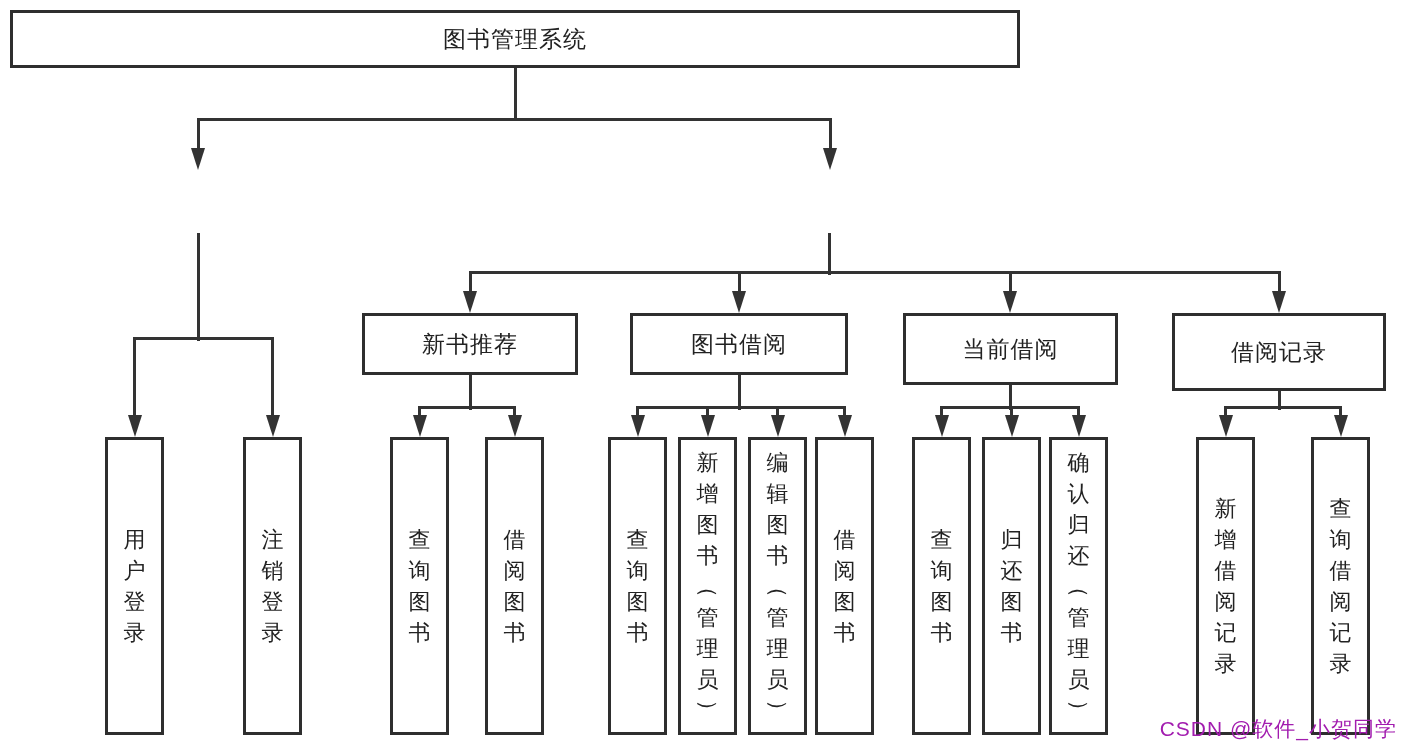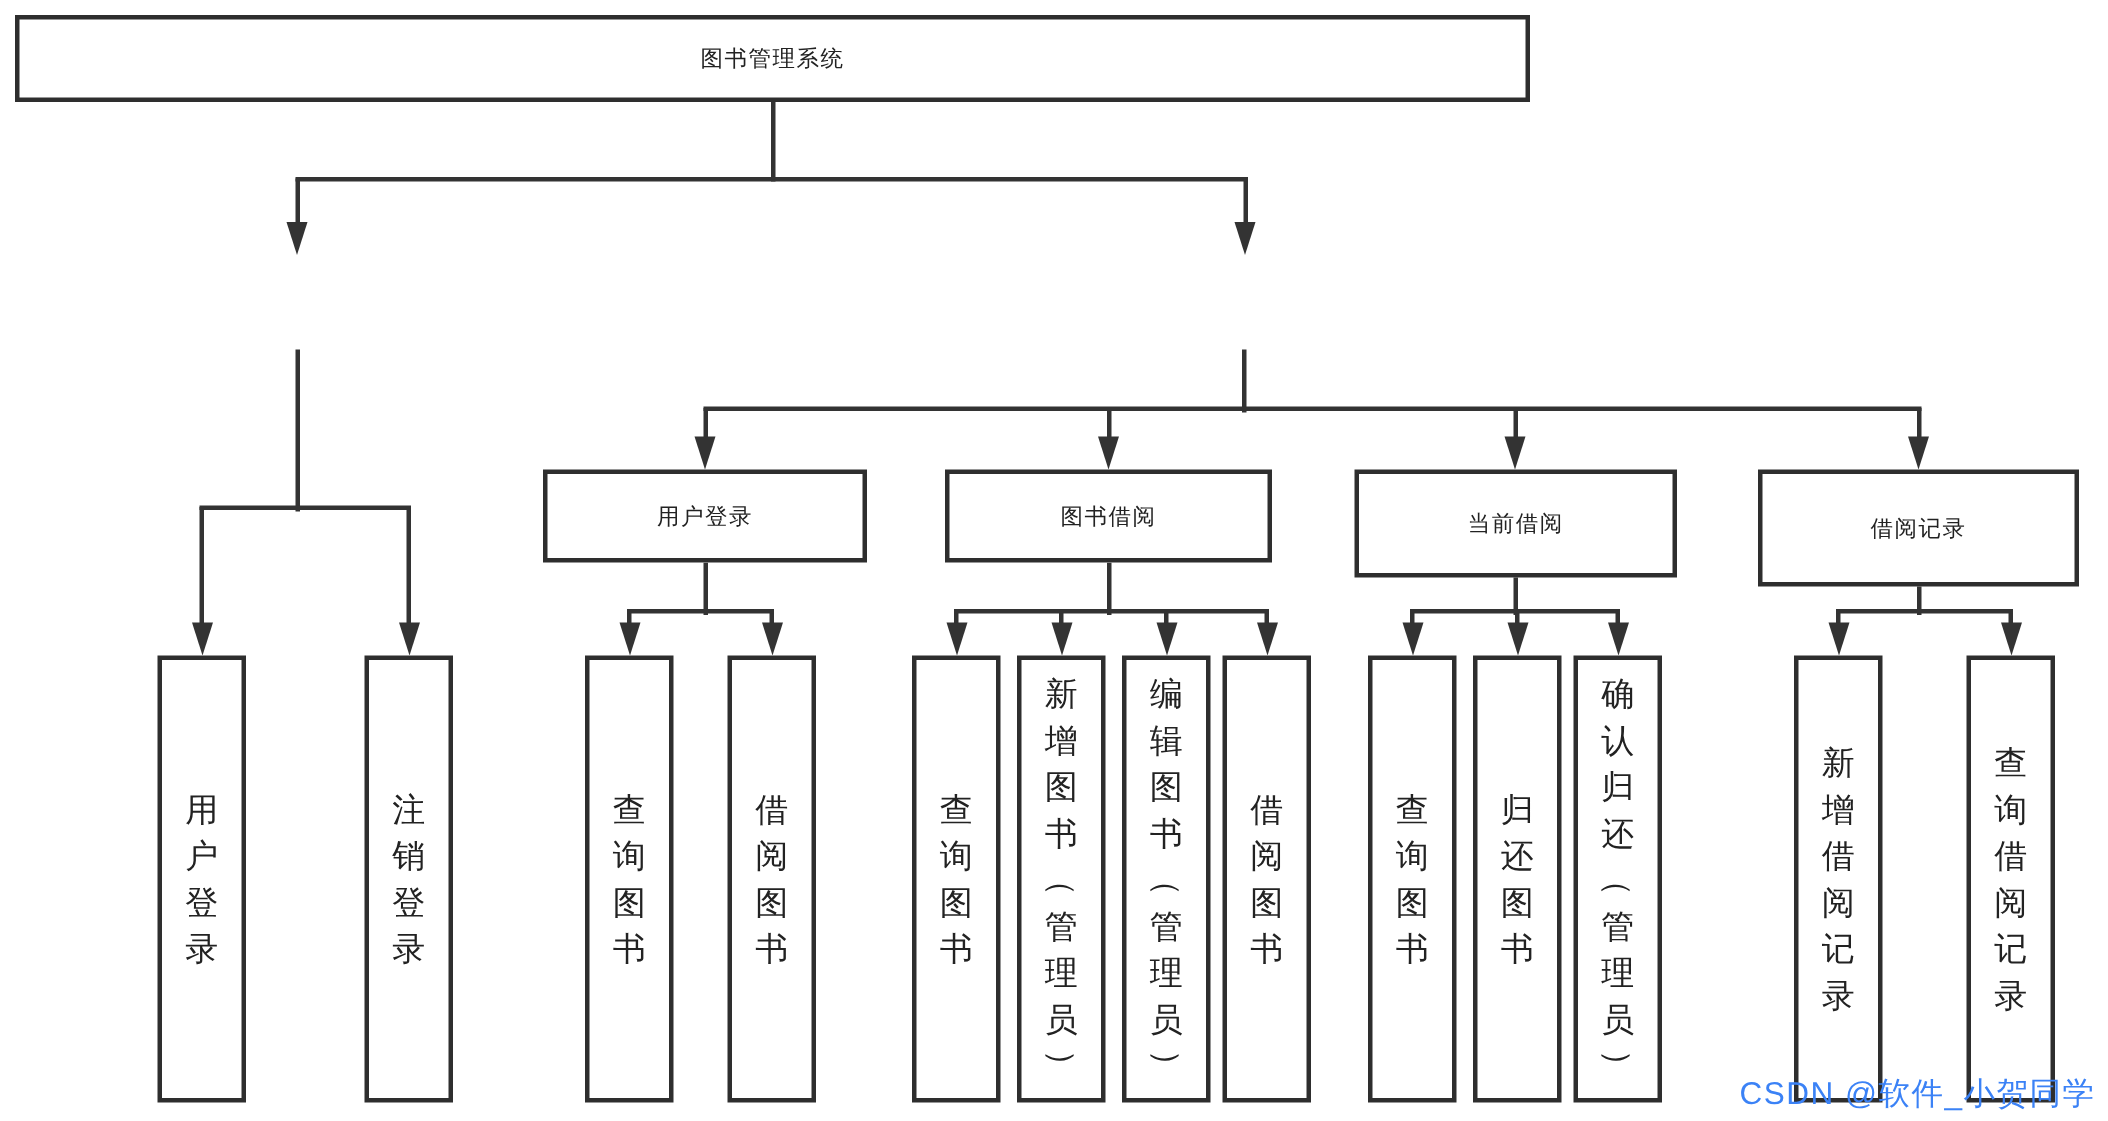--- a/index.html
+++ b/index.html
@@ -3,39 +3,39 @@
 <meta charset="utf-8">
 <style>
   html,body{margin:0;padding:0;background:#ffffff;}
   #canvas{
     position:relative;width:1405px;height:747px;background:#ffffff;overflow:hidden;
     font-family:"Liberation Sans",sans-serif;
   }
   .hbox{
     position:absolute;box-sizing:border-box;background:#ffffff;
     border:3px solid #2e2e2e;display:flex;align-items:center;justify-content:center;
-    font-size:15px;color:#222222;letter-spacing:1px;z-index:2;
+    font-size:23px;color:#222222;letter-spacing:1px;z-index:2;
   }
   .vbox{
     position:absolute;box-sizing:border-box;width:59px;height:298px;top:437px;
     background:#ffffff;border:3px solid #2e2e2e;display:flex;flex-direction:column;
     align-items:center;justify-content:center;z-index:2;
   }
   .vlabel{display:flex;flex-direction:column;align-items:center;}
   .vchar{width:100%;text-align:center;font-size:22px;line-height:31px;height:31px;color:#222222;}
   .vchar.rot{transform:rotate(90deg);}
   .vline{position:absolute;width:3px;background:#333333;z-index:1;}
   .hline{position:absolute;height:3px;background:#333333;z-index:1;}
   .arrowhead{
     position:absolute;width:0;height:0;z-index:1;
     border-left:7px solid transparent;border-right:7px solid transparent;
     border-top:22px solid #333333;
   }
   .watermark{
-    position:absolute;right:8px;bottom:4px;font-size:21px;color:#3b82f6;
+    position:absolute;right:8px;bottom:4px;font-size:21px;color:#a21caf;
     z-index:6;letter-spacing:1px;
   }
 </style>
 </head>
 <body>
 
 <div id="canvas">
 
   <div id="connectors">
       <div class="vline" style="left: 513.5px; top: 68px; height: 53px; background: rgb(51, 51, 51);"></div>
@@ -91,21 +91,21 @@
       <div class="arrowhead" style="left: 1218.5px; top: 415px; border-top-color: rgb(51, 51, 51);"></div>
       <div class="arrowhead" style="left: 1333.5px; top: 415px; border-top-color: rgb(51, 51, 51);"></div>
     </div>
 
   <div class="hbox" style="left:10px;top:10px;width:1010px;height:58px;">
     <span>图书管理系统</span>
   </div>
 
 
   <div class="hbox" style="left:362px;top:313px;width:216px;height:62px;">
-    <span>用户登录</span>
+    <span>新书推荐</span>
   </div>
   <div class="hbox" style="left:630px;top:313px;width:218px;height:62px;">
     <span>图书借阅</span>
   </div>
   <div class="hbox" style="left:903px;top:313px;width:215px;height:72px;">
     <span>当前借阅</span>
   </div>
   <div class="hbox" style="left:1172px;top:313px;width:214px;height:78px;">
     <span>借阅记录</span>
   </div>

